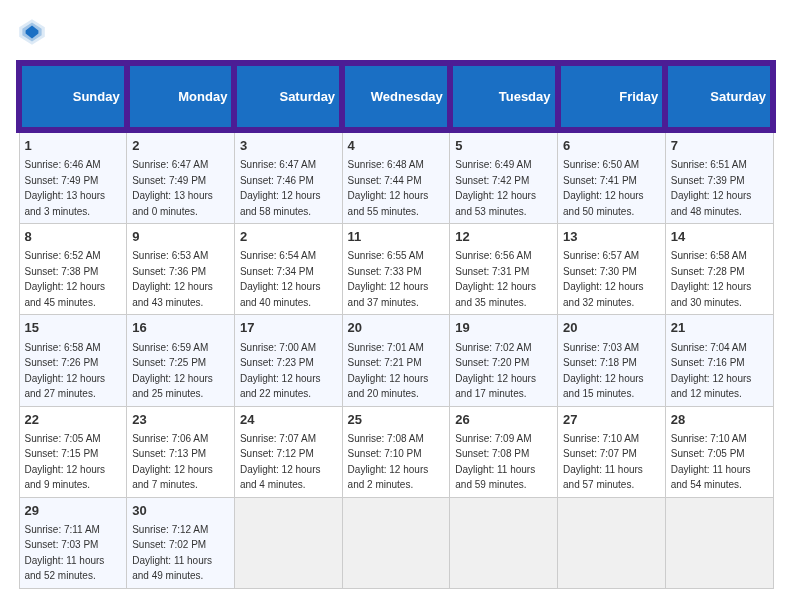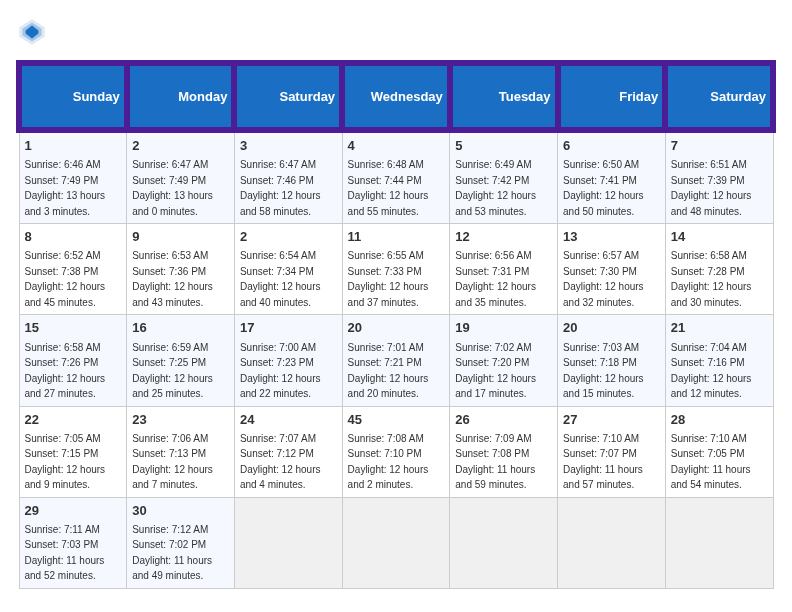--- a/index.html
+++ b/index.html
@@ -221,21 +221,21 @@
       </td>
         <td>
         <span class="day-num">23</span>
         <span class="day-info">Sunrise: 7:06 AM<br>Sunset: 7:13 PM<br>Daylight: 12 hours and 7 minutes.</span>
       </td>
         <td>
         <span class="day-num">24</span>
         <span class="day-info">Sunrise: 7:07 AM<br>Sunset: 7:12 PM<br>Daylight: 12 hours and 4 minutes.</span>
       </td>
         <td>
-        <span class="day-num">45</span>
+        <span class="day-num">25</span>
         <span class="day-info">Sunrise: 7:08 AM<br>Sunset: 7:10 PM<br>Daylight: 12 hours and 2 minutes.</span>
       </td>
         <td>
         <span class="day-num">26</span>
         <span class="day-info">Sunrise: 7:09 AM<br>Sunset: 7:08 PM<br>Daylight: 11 hours and 59 minutes.</span>
       </td>
         <td>
         <span class="day-num">27</span>
         <span class="day-info">Sunrise: 7:10 AM<br>Sunset: 7:07 PM<br>Daylight: 11 hours and 57 minutes.</span>
       </td>

